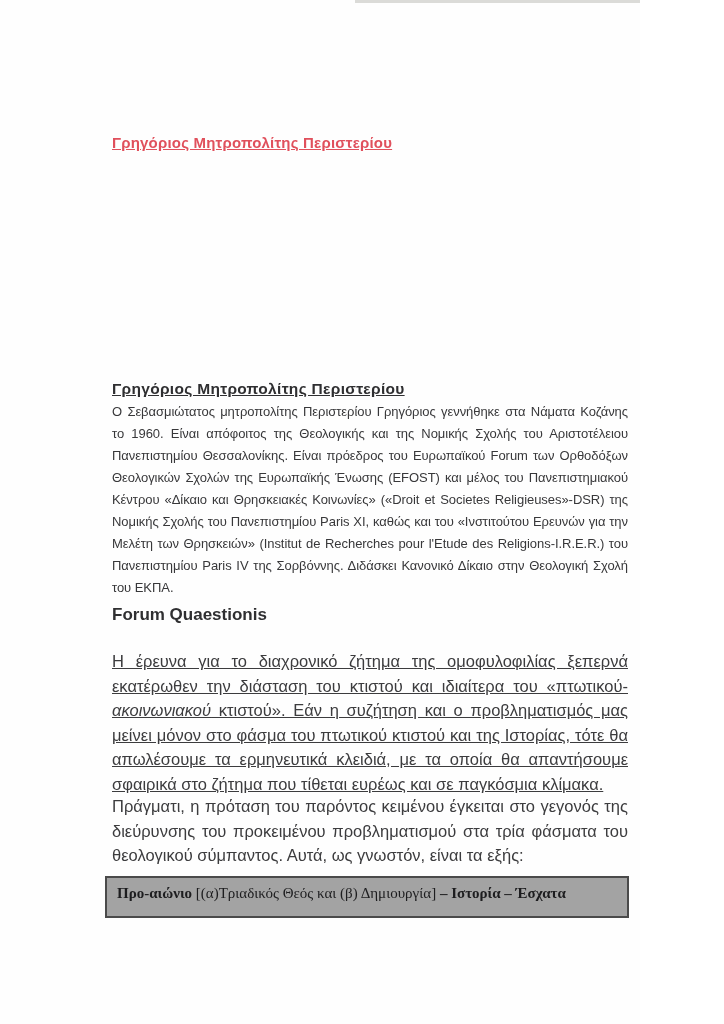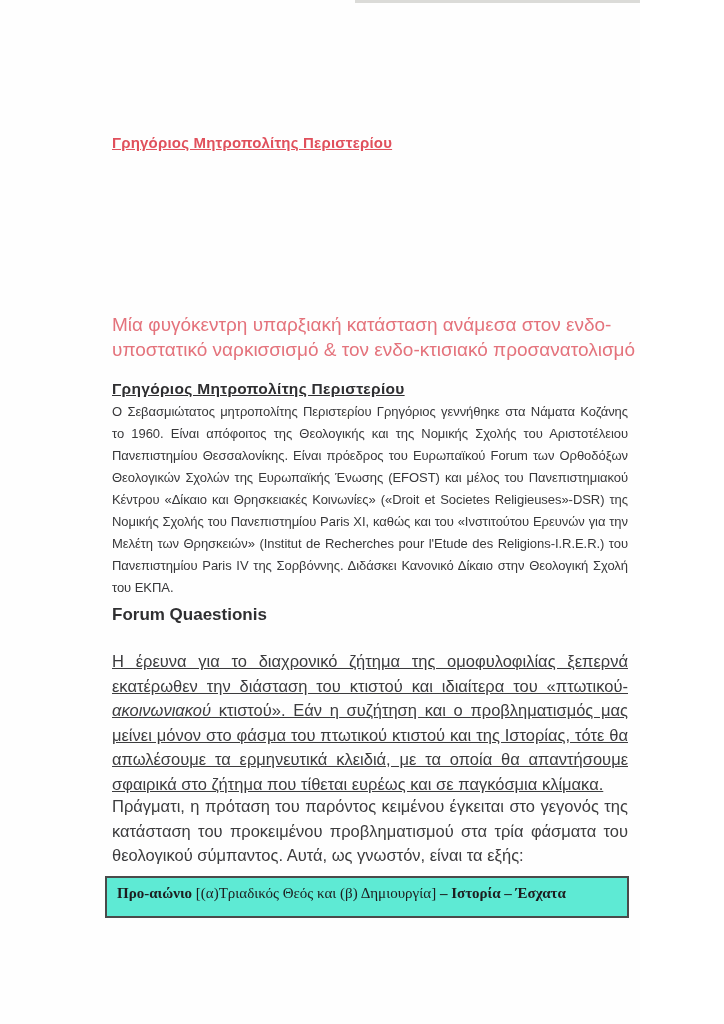--- a/index.html
+++ b/index.html
@@ -100,41 +100,39 @@
   .para2 { top: 794px; }
   .schema-box {
     position: absolute;
     left: 105px; top: 876px;
     width: 500px;
     border: 2px solid #4a4a4a;
     padding: 7px 10px 14px 10px;
     font-family: "Liberation Serif", serif;
     font-size: 15px;
     color: #1d1d1f;
-    background: #5eead4;
+    background: #a3a3a3;
   }
   .schema-box b { font-weight: bold; }
 </style>
 </head>
 <body>
 
 <div class="page">
   <div class="scan-top"></div>
   <div class="scan-right"></div>
 
   <a class="header-link">Γρηγόριος Μητροπολίτης Περιστερίου</a>
 
 
-  <div class="subtitle">Μία φυγόκεντρη υπαρξιακή κατάσταση ανάμεσα στον ενδο-
-υποστατικό ναρκισσισμό &amp; τον ενδο-κτισιακό προσανατολισμό</div>
 
   <div class="author-name">Γρηγόριος Μητροπολίτης Περιστερίου</div>
 
   <p class="author-bio" style="margin:0;">Ο Σεβασμιώτατος μητροπολίτης Περιστερίου Γρηγόριος γεννήθηκε στα Νάματα Κοζάνης το 1960. Είναι απόφοιτος της Θεολογικής και της Νομικής Σχολής του Αριστοτέλειου Πανεπιστημίου Θεσσαλονίκης. Είναι πρόεδρος του Ευρωπαϊκού Forum των Ορθοδόξων Θεολογικών Σχολών της Ευρωπαϊκής Ένωσης (EFOST) και μέλος του Πανεπιστημιακού Κέντρου «Δίκαιο και Θρησκειακές Κοινωνίες» («Droit et Societes Religieuses»-DSR) της Νομικής Σχολής του Πανεπιστημίου Paris XI, καθώς και του «Ινστιτούτου Ερευνών για την Μελέτη των Θρησκειών» (Institut de Recherches pour l'Etude des Religions-I.R.E.R.) του Πανεπιστημίου Paris IV της Σορβόννης. Διδάσκει Κανονικό Δίκαιο στην Θεολογική Σχολή του ΕΚΠΑ.</p>
 
   <div class="section-heading">Forum Quaestionis</div>
 
   <p class="para para1" style="margin:0;"><span>Η έρευνα για το διαχρονικό ζήτημα της ομοφυλοφιλίας ξεπερνά εκατέρωθεν την διάσταση του κτιστού και ιδιαίτερα του «πτωτικού-</span><i>ακοινωνιακού</i><span> κτιστού». Εάν η συζήτηση και ο προβληματισμός μας μείνει μόνον στο φάσμα του πτωτικού κτιστού και της Ιστορίας, τότε θα απωλέσουμε τα ερμηνευτικά κλειδιά, με τα οποία θα απαντήσουμε σφαιρικά στο ζήτημα που τίθεται ευρέως και σε παγκόσμια κλίμακα.</span></p>
 
-  <p class="para para2" style="margin:0;">Πράγματι, η πρόταση του παρόντος κειμένου έγκειται στο γεγονός της κατάσταση του προκειμένου προβληματισμού στα τρία φάσματα του θεολογικού σύμπαντος. Αυτά, ως γνωστόν, είναι τα εξής:</p>
+  <p class="para para2" style="margin:0;">Πράγματι, η πρόταση του παρόντος κειμένου έγκειται στο γεγονός της διεύρυνσης του προκειμένου προβληματισμού στα τρία φάσματα του θεολογικού σύμπαντος. Αυτά, ως γνωστόν, είναι τα εξής:</p>
 
   <div class="schema-box"><b>Προ-αιώνιο</b><span> [(α)Τριαδικός Θεός και (β) Δημιουργία] </span><b>– Ιστορία – Έσχατα</b></div>
 </div>
 
 </body></html>

